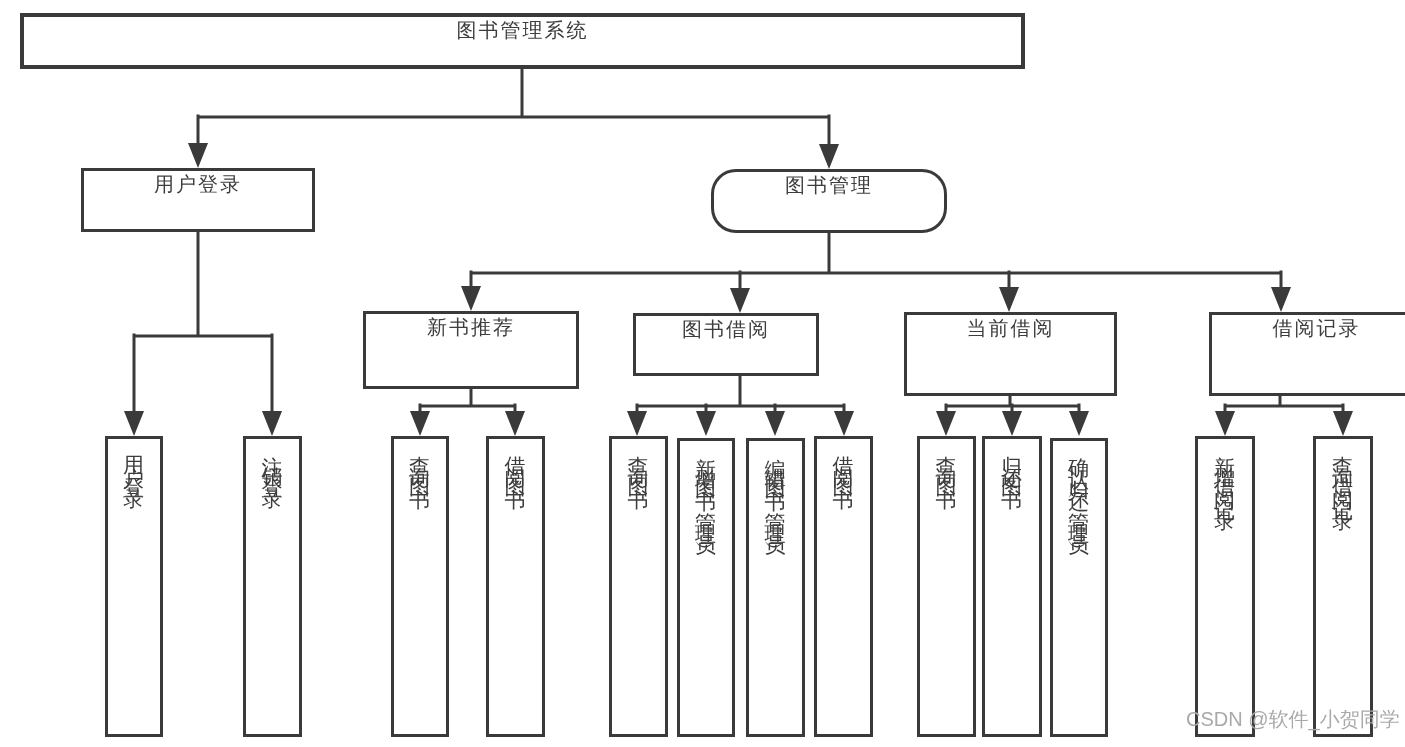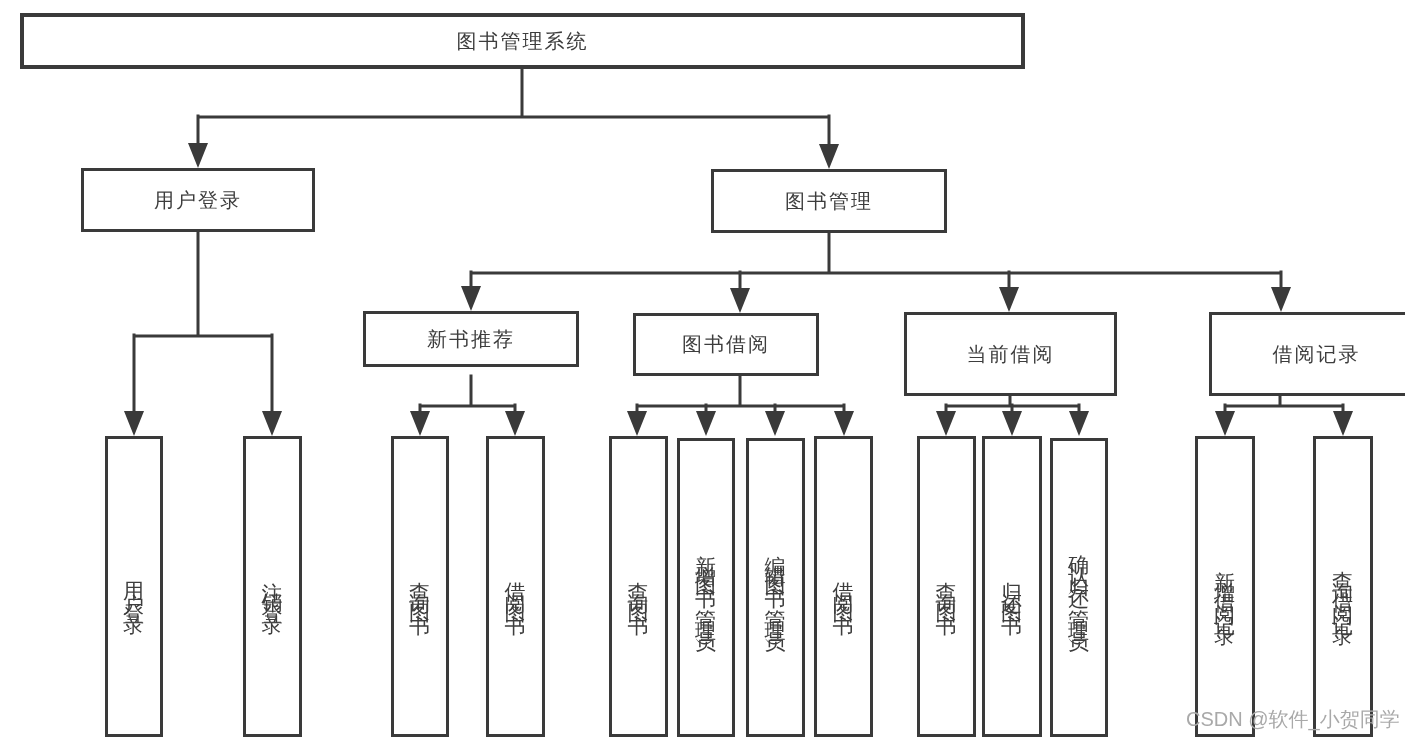--- a/index.html
+++ b/index.html
@@ -32,21 +32,20 @@
   }
   .connector-layer path.arrowhead {
     fill: var(--line);
     stroke: none;
   }
   .node {
     position: absolute;
     background: var(--bg);
     border: 3px solid var(--line);
     display: flex;
-    align-items: center;
     justify-content: center;
     z-index: 2;
   }
   .node .h-label {
     font-size: 20px;
     letter-spacing: 2px;
     color: var(--text);
     white-space: nowrap;
   }
   .node.root { border-width: 4px; }
@@ -122,25 +121,25 @@
     </g>
   </svg>
 
   <div class="node root" style="left:20px; top:13px; width:1005px; height:56px;">
     <span class="h-label">图书管理系统</span>
   </div>
 
   <div class="node" style="left:81px; top:168px; width:234px; height:64px;">
     <span class="h-label">用户登录</span>
   </div>
-  <div class="node" style="left:711px; top:169px; width:236px; height:64px;">
+  <div class="node" style="left:711px; top:169px; width:236px; height:64px;border-radius:25px;">
     <span class="h-label">图书管理</span>
   </div>
 
-  <div class="node" style="left:363px; top:311px; width:216px; height:56px;">
+  <div class="node" style="left:363px; top:311px; width:216px; height:78px;">
     <span class="h-label">新书推荐</span>
   </div>
   <div class="node" style="left:633px; top:313px; width:186px; height:63px;">
     <span class="h-label">图书借阅</span>
   </div>
   <div class="node" style="left:904px; top:312px; width:213px; height:84px;">
     <span class="h-label">当前借阅</span>
   </div>
   <div class="node" style="left:1173px; top:312px; width:215px; height:84px;margin-left:36px;">
     <span class="h-label">借阅记录</span>

